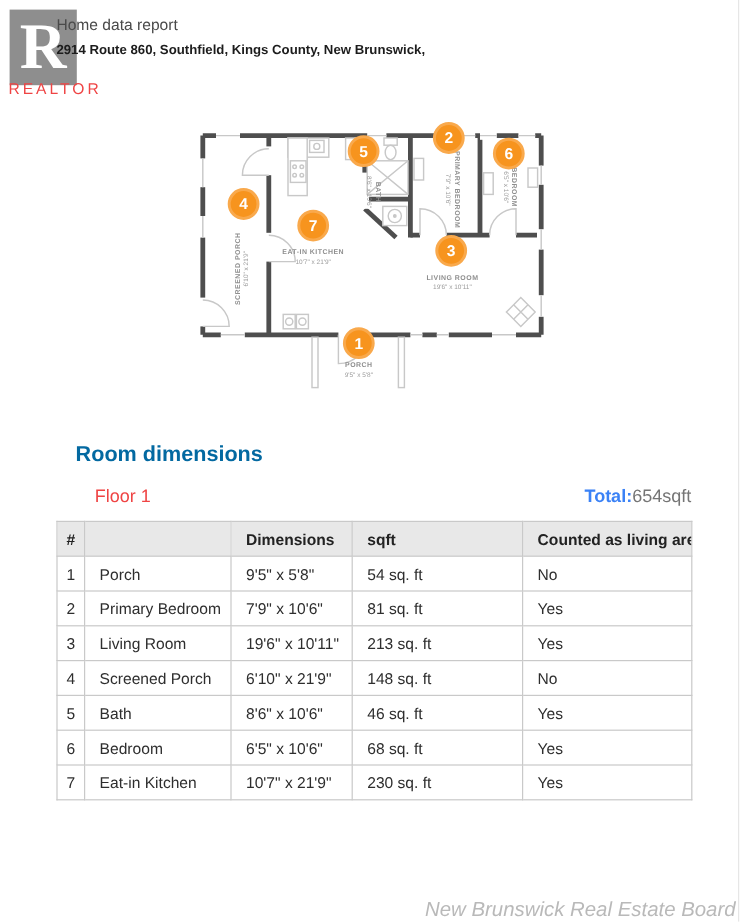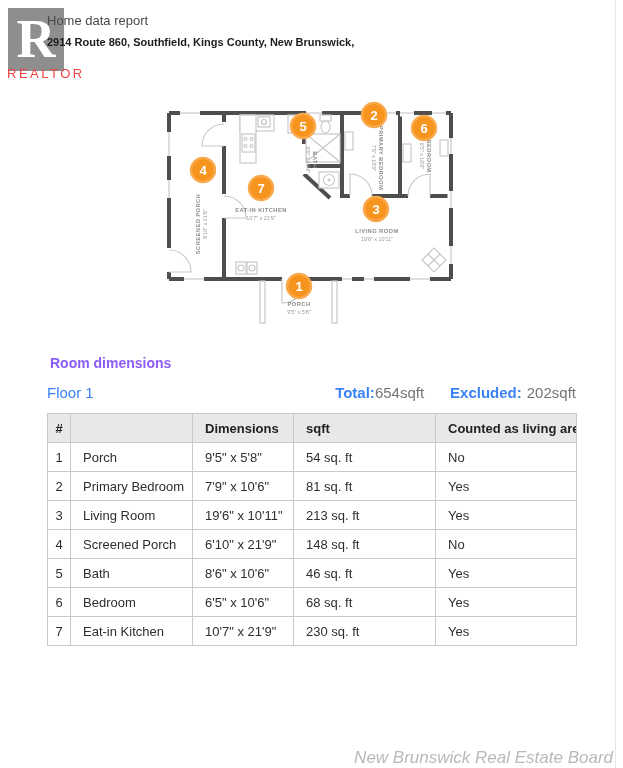--- a/index.html
+++ b/index.html
@@ -21,23 +21,23 @@
 
   
   .floorplan{position:absolute;left:156px;top:96px;width:310px;height:245px;}
   .floorplan svg{display:block;}
   .plan-label{font-size:5.8px;font-weight:700;letter-spacing:.4px;fill:#8e8e8e;text-anchor:middle;}
   .plan-dims{font-size:5.4px;fill:#9c9c9c;text-anchor:middle;}
   .marker-num{font-size:13px;font-weight:bold;fill:#ffffff;text-anchor:middle;}
 
   
   .section{position:absolute;left:47px;right:47px;top:352px;}
-  .section h2{font-size:14px;font-weight:bold;color:#8b5cf6;margin:3px;}
+  .section h2{font-size:18px;font-weight:bold;color:#0369a1;margin:16px;}
   .floor-row{display:flex;align-items:baseline;margin-top:13px;font-size:15px;}
-  .floor-label{flex:1;color:#3b82f6;}
+  .floor-label{flex:1;color:#ef4444;margin-left:32px;}
   .stat-label{font-weight:bold;color:#3b82f6;}
   .stat-value{color:#757575;}
   .excluded-group{margin-left:26px;}
   .excluded-group .stat-value{margin-left:5px;}
 
   table.dims{border-collapse:collapse;width:529px;margin-top:12px;font-size:13px;table-layout:fixed;}
   table.dims th,table.dims td{border:1px solid #c9c9c9;height:29px;padding:0 0 0 12px;text-align:left;
     overflow:hidden;white-space:nowrap;box-sizing:border-box;}
   table.dims th{background:#e8e8e8;font-weight:bold;color:#222222;}
   table.dims td{color:#2e2e2e;}
@@ -208,21 +208,20 @@
     </g>
   </g>
 </svg>
 </div>
 
 <div class="section">
   <h2>Room dimensions</h2>
   <div class="floor-row">
     <span class="floor-label">Floor 1</span>
     <span class="total-group"><span class="stat-label">Total:</span><span class="stat-value">654sqft</span></span>
-    <span class="excluded-group"><span class="stat-label">Excluded:</span><span class="stat-value">202sqft</span></span>
   </div>
 
   <table class="dims">
     <colgroup>
         <col style="width:23px">
         <col style="width:122px">
         <col style="width:101px">
         <col style="width:142px">
         <col style="width:141px">
       </colgroup>

